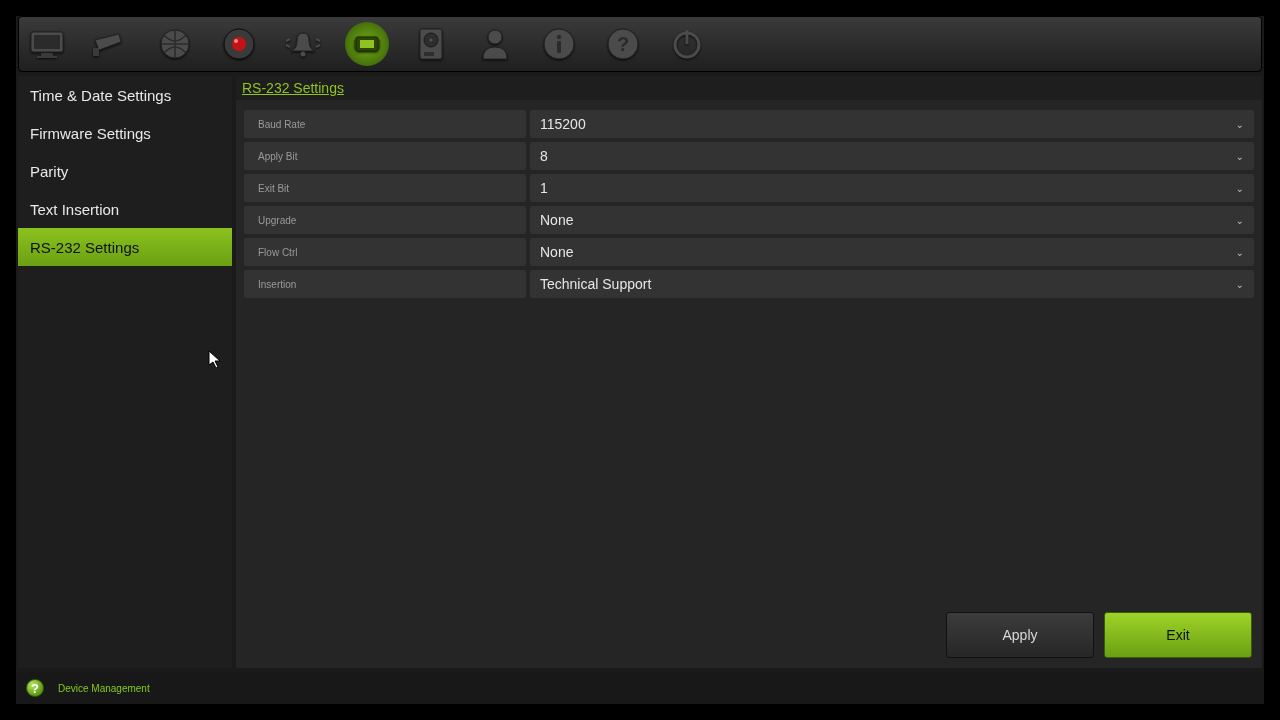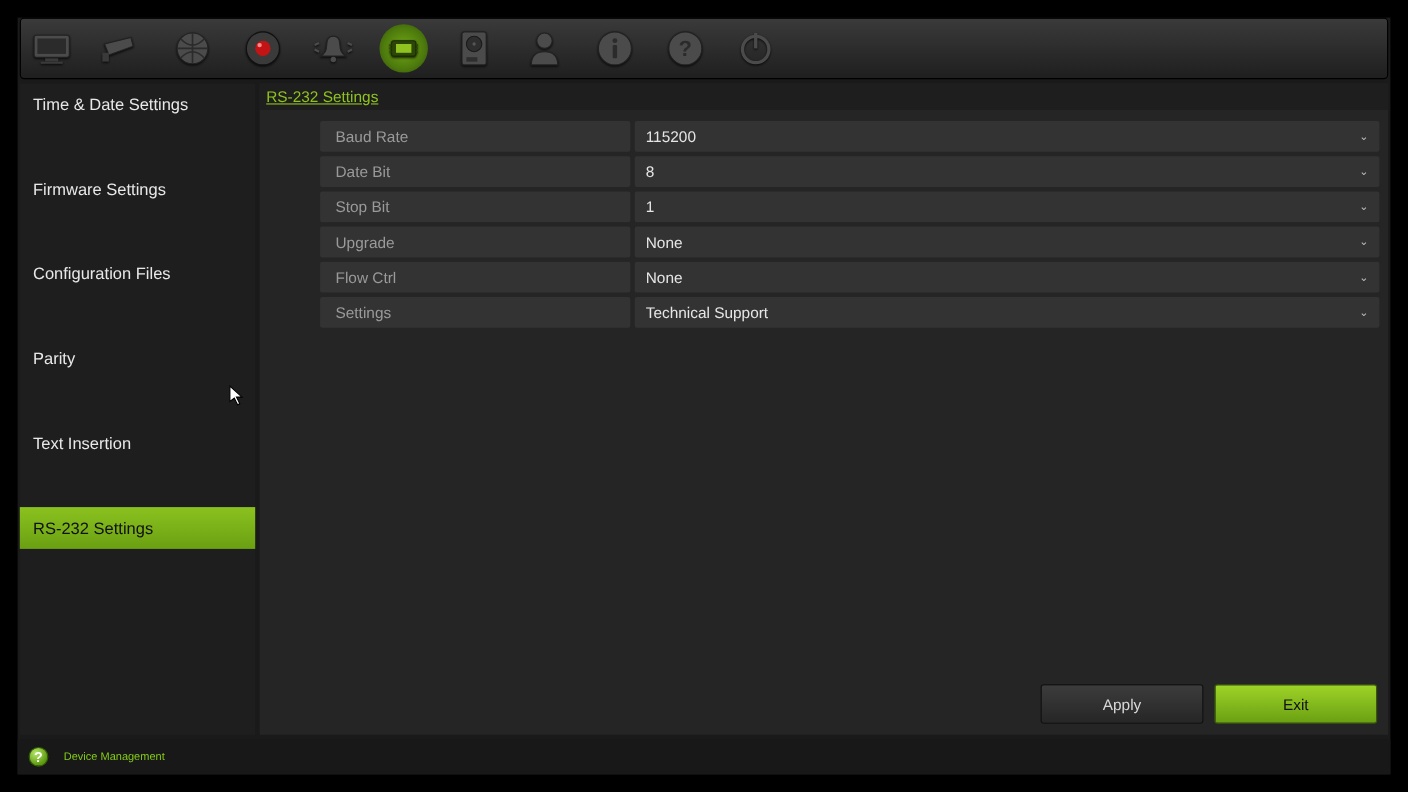--- a/index.html
+++ b/index.html
@@ -40,21 +40,20 @@
     display: flex;
     gap: 4px;
     min-height: 0;
     padding: 0 2px;
   }
   .sidebar {
     width: 214px;
     background: #1e1e1e;
     display: flex;
     flex-direction: column;
-    gap: 39px;
   }
   .sidebar-item {
     height: 38px;
     display: flex;
     align-items: center;
     padding: 0 12px;
     color: #e8e8e8;
     font-size: 15px;
     cursor: pointer;
   }
@@ -96,26 +95,25 @@
   }
   .form-row {
     display: flex;
     height: 28px;
     gap: 4px;
   }
   .form-label {
     width: 282px;
     background: #333333;
     color: #9a9a9a;
-    font-size: 14px;
+    font-size: 10px;
     display: flex;
     align-items: center;
     padding: 0 14px;
     border-radius: 2px;
-    margin-left: 47px;
   }
   .form-select {
     flex: 1;
     background: #333333;
     color: #e6e6e6;
     font-size: 14px;
     display: flex;
     align-items: center;
     justify-content: space-between;
     padding: 0 10px;
@@ -128,21 +126,21 @@
   }
   .button-row {
     position: absolute;
     right: 10px;
     bottom: 10px;
     display: flex;
     gap: 10px;
   }
   .btn {
     width: 148px;
-    height: 36px;
+    height: 46px;
     border-radius: 3px;
     display: flex;
     align-items: center;
     justify-content: center;
     font-size: 14px;
     cursor: pointer;
   }
   .btn-dark {
     background: linear-gradient(to bottom, #3c3c3c, #262626);
     color: #d8d8d8;
@@ -262,23 +260,20 @@
 
   <div class="body">
     <div class="sidebar">
       <div class="sidebar-item">
           <span>Time &amp; Date Settings</span>
         </div>
       <div class="sidebar-item">
           <span>Firmware Settings</span>
         </div>
       <div class="sidebar-item">
-          <span>Configuration Files</span>
-        </div>
-      <div class="sidebar-item">
           <span>Parity</span>
         </div>
       <div class="sidebar-item">
           <span>Text Insertion</span>
         </div>
       <div class="sidebar-item active">
           <span>RS-232 Settings</span>
         </div>
     </div>
 
@@ -288,49 +283,49 @@
       </div>
       <div class="form">
         <div class="form-row">
           <div class="form-label">Baud Rate</div>
           <div class="form-select">
             <span>115200</span>
             <span class="chev">⌄</span>
           </div>
         </div>
         <div class="form-row">
-          <div class="form-label">Date Bit</div>
+          <div class="form-label">Apply Bit</div>
           <div class="form-select">
             <span>8</span>
             <span class="chev">⌄</span>
           </div>
         </div>
         <div class="form-row">
-          <div class="form-label">Stop Bit</div>
+          <div class="form-label">Exit Bit</div>
           <div class="form-select">
             <span>1</span>
             <span class="chev">⌄</span>
           </div>
         </div>
         <div class="form-row">
           <div class="form-label">Upgrade</div>
           <div class="form-select">
             <span>None</span>
             <span class="chev">⌄</span>
           </div>
         </div>
         <div class="form-row">
           <div class="form-label">Flow Ctrl</div>
           <div class="form-select">
             <span>None</span>
             <span class="chev">⌄</span>
           </div>
         </div>
         <div class="form-row">
-          <div class="form-label">Settings</div>
+          <div class="form-label">Insertion</div>
           <div class="form-select">
             <span>Technical Support</span>
             <span class="chev">⌄</span>
           </div>
         </div>
       </div>
 
       <div class="button-row">
         <div class="btn btn-dark">
             <span>Apply</span>

